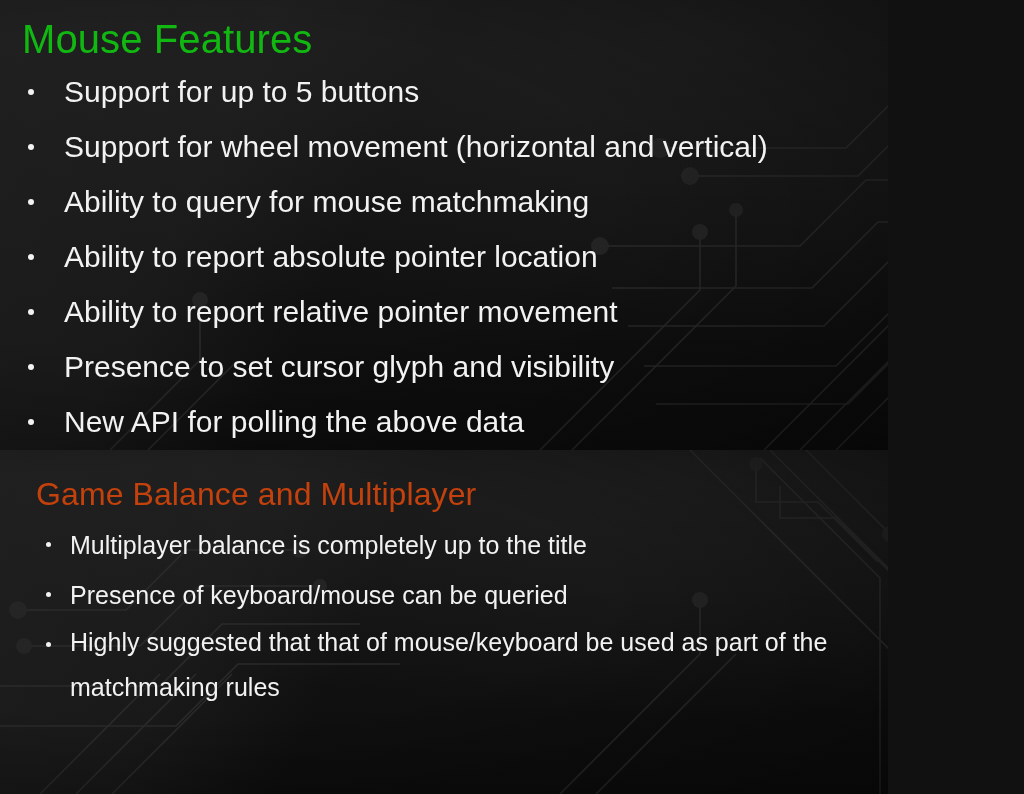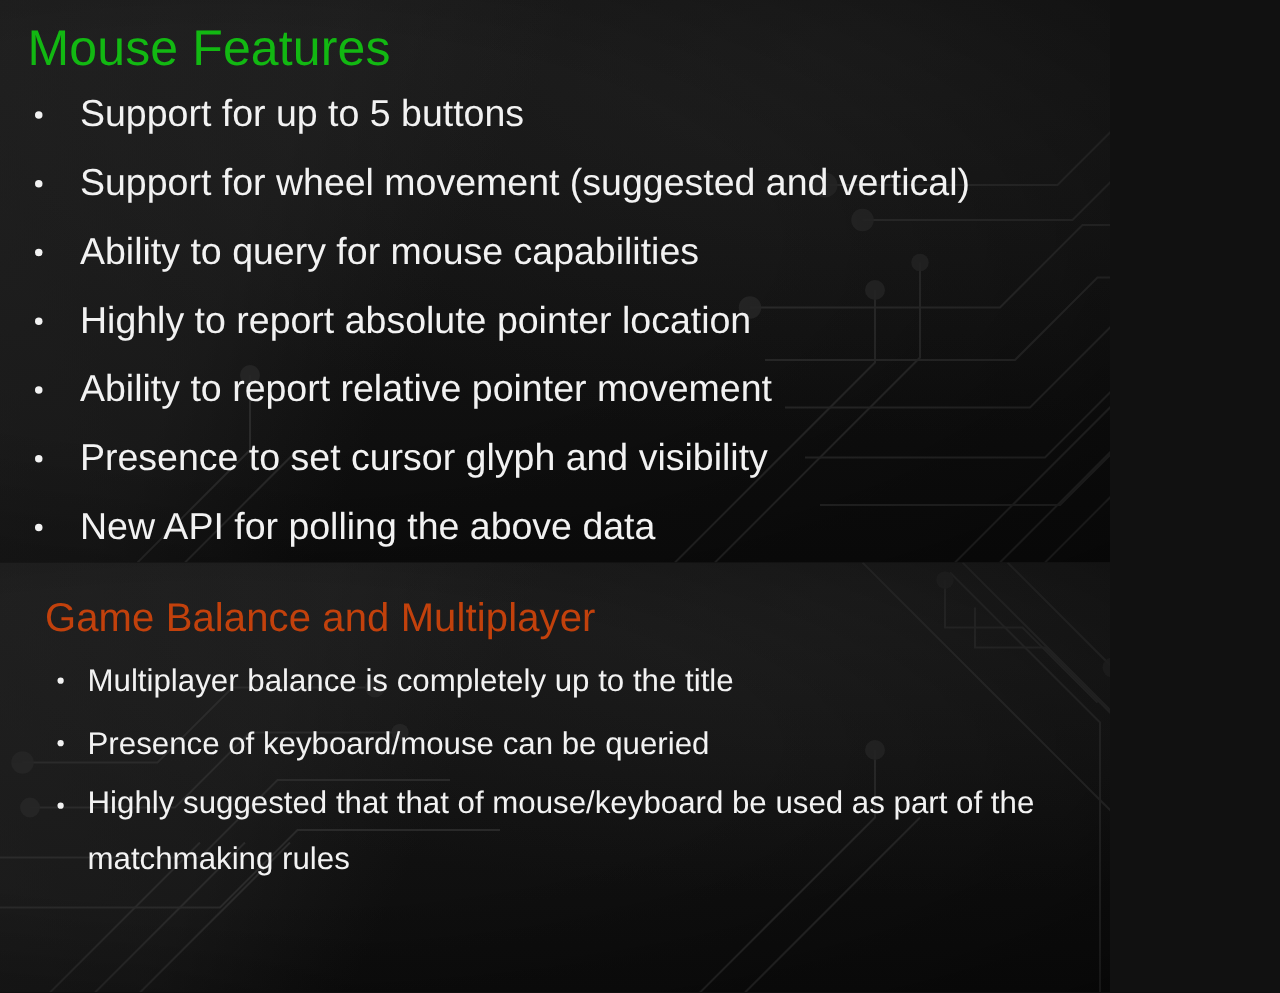--- a/index.html
+++ b/index.html
@@ -124,29 +124,29 @@
     <div class="content">
       <h1 class="slide-title">Mouse Features</h1>
 
       <ul class="bullets">
         <li>
           <span class="dot"></span>
           <span class="txt">Support for up to 5 buttons</span>
         </li>
         <li>
           <span class="dot"></span>
-          <span class="txt">Support for wheel movement (suggested and vertical)</span>
-        </li>
-        <li>
-          <span class="dot"></span>
-          <span class="txt">Ability to query for mouse capabilities</span>
-        </li>
-        <li>
-          <span class="dot"></span>
-          <span class="txt">Highly to report absolute pointer location</span>
+          <span class="txt">Support for wheel movement (horizontal and vertical)</span>
+        </li>
+        <li>
+          <span class="dot"></span>
+          <span class="txt">Ability to query for mouse matchmaking</span>
+        </li>
+        <li>
+          <span class="dot"></span>
+          <span class="txt">Ability to report absolute pointer location</span>
         </li>
         <li>
           <span class="dot"></span>
           <span class="txt">Ability to report relative pointer movement</span>
         </li>
         <li>
           <span class="dot"></span>
           <span class="txt">Presence to set cursor glyph and visibility</span>
         </li>
         <li>

